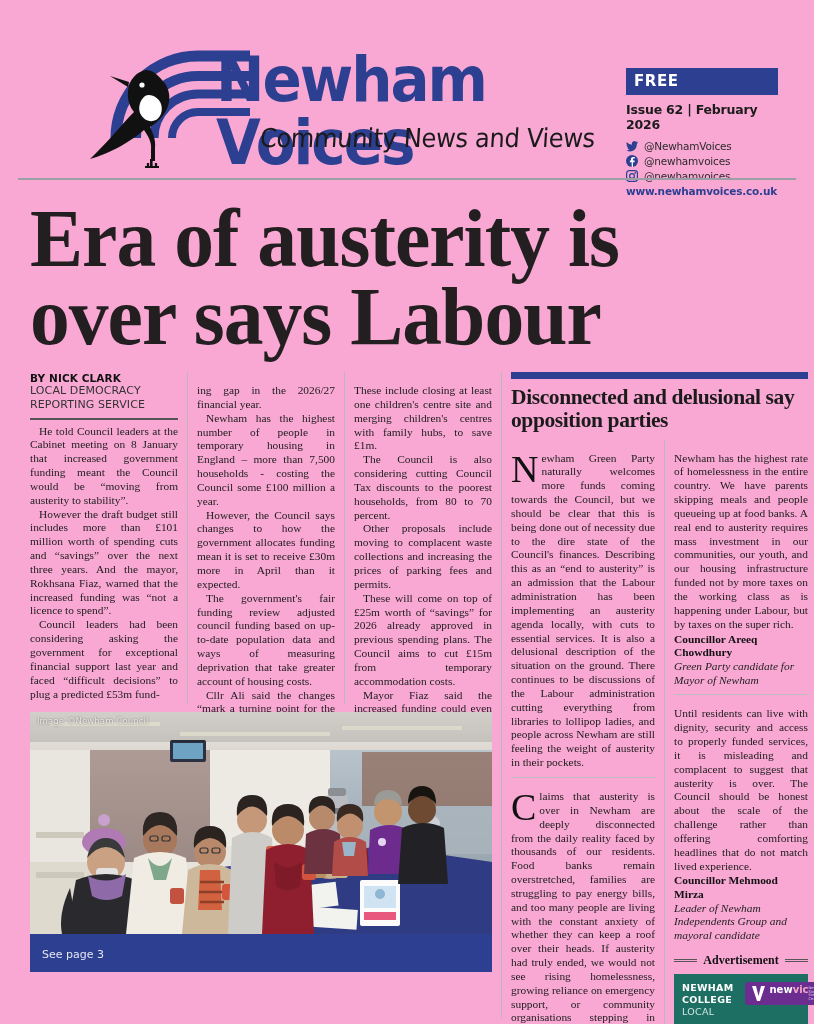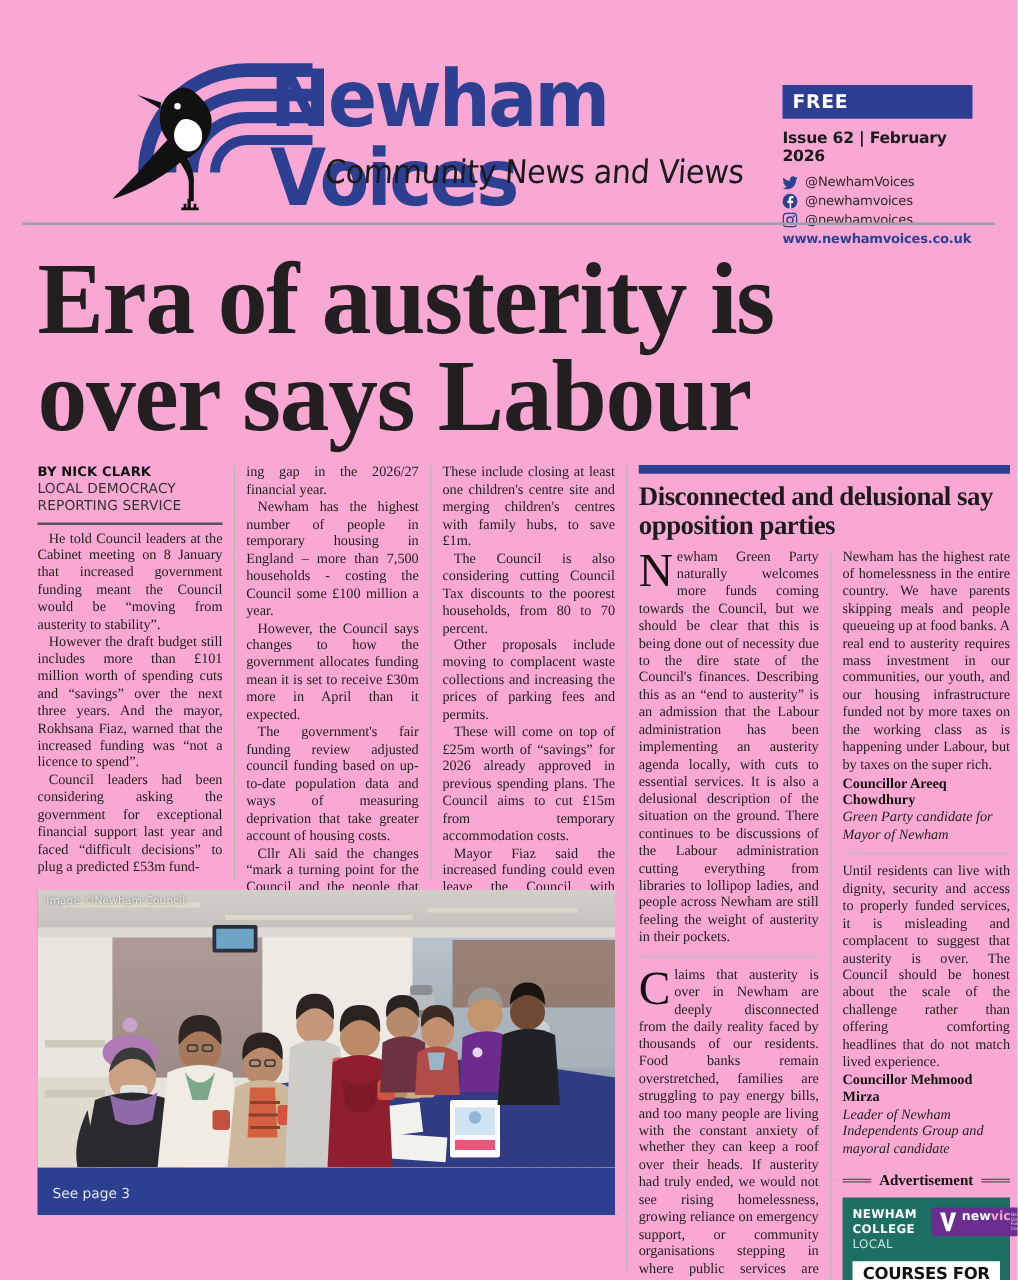--- a/index.html
+++ b/index.html
@@ -98,21 +98,21 @@
 
   p.body {
     font-family:"Liberation Serif", serif;
     font-size:11.4px; line-height:1.215;
     color:#1c1c1c;
     text-align:justify;
     text-indent:9px;
     hyphens:auto; -webkit-hyphens:auto;
     margin:0;
   }
-  p.body.first { text-indent:0; }
+  p.body.first { text-indent:0;margin-top:12px; }
 
   .dropcap::first-letter {
     font-family:"Liberation Serif", serif;
     font-weight:400;
     float:left;
     font-size:38px;
     line-height:0.80;
     padding:2px 3px 0 0;
     color:#111;
   }

